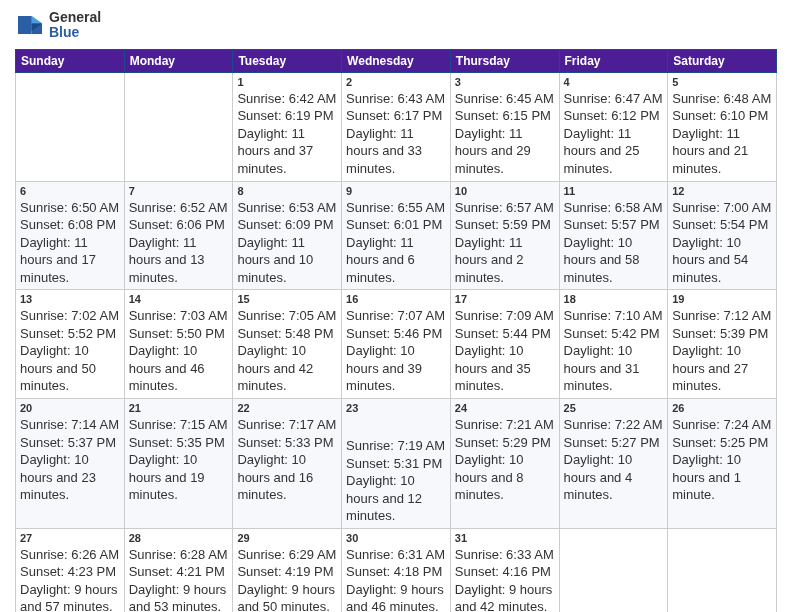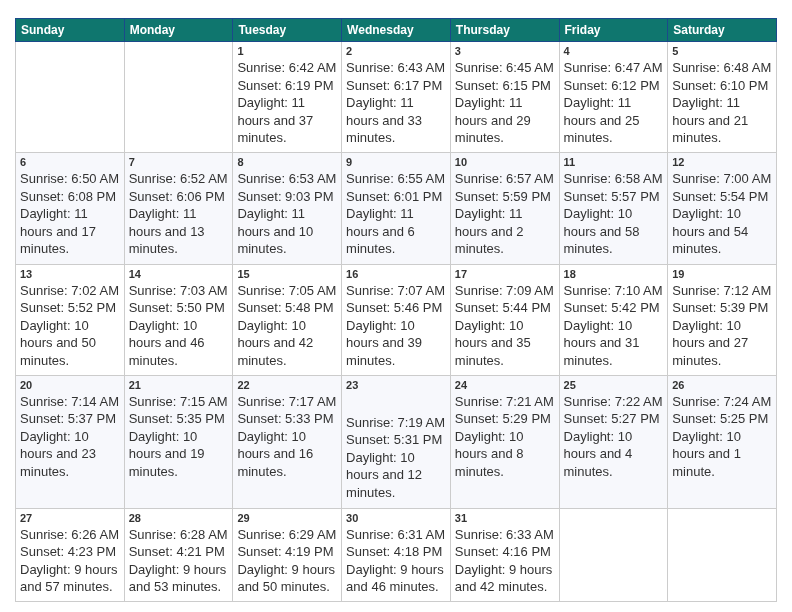--- a/index.html
+++ b/index.html
@@ -98,28 +98,41 @@
     .empty-cell {
       background: #f9f9f9;
     }
     tr:nth-child(even) td {
       background: #f7f8fc;
     }
     tr:nth-child(odd) td {
       background: #fff;
     }
     .calendar thead tr th {
-      background: #0f766e;
+      background: #4c1d95;
     }
   </style>
 </head>
 <body>
 
 <div class="page">
   <div class="header">
+    <div class="logo">
+      <svg class="logo-icon" viewBox="0 0 40 40">
+        <rect x="0" y="0" width="40" height="40" fill="white"></rect>
+        <polygon points="22,8 36,18 36,32 22,32" fill="#2a5fa5"></polygon>
+        <polygon points="22,8 36,18 22,18" fill="#4a9fd4"></polygon>
+        <rect x="4" y="8" width="18" height="24" fill="#2a5fa5"></rect>
+        <polygon points="22,18 36,18 22,28" fill="#1a4a8a"></polygon>
+      </svg>
+      <div class="logo-text">
+        <span class="logo-general">General</span>
+        <span class="logo-blue">Blue</span>
+      </div>
+    </div>
     <div class="title-block">
     </div>
   </div>
 
   <table class="calendar">
     <thead>
       <tr>
         <th>Sunday</th>
         <th>Monday</th>
         <th>Tuesday</th>
@@ -173,21 +186,21 @@
           </td>
           <td>
             <span class="day-num">7</span>
             <div class="day-detail" style="white-space: pre-line;">Sunrise: 6:52 AM
 Sunset: 6:06 PM
 Daylight: 11 hours and 13 minutes.</div>
           </td>
           <td>
             <span class="day-num">8</span>
             <div class="day-detail" style="white-space: pre-line;">Sunrise: 6:53 AM
-Sunset: 9:03 PM
+Sunset: 6:09 PM
 Daylight: 11 hours and 10 minutes.</div>
           </td>
           <td>
             <span class="day-num">9</span>
             <div class="day-detail" style="white-space: pre-line;">Sunrise: 6:55 AM
 Sunset: 6:01 PM
 Daylight: 11 hours and 6 minutes.</div>
           </td>
           <td>
             <span class="day-num">10</span>

